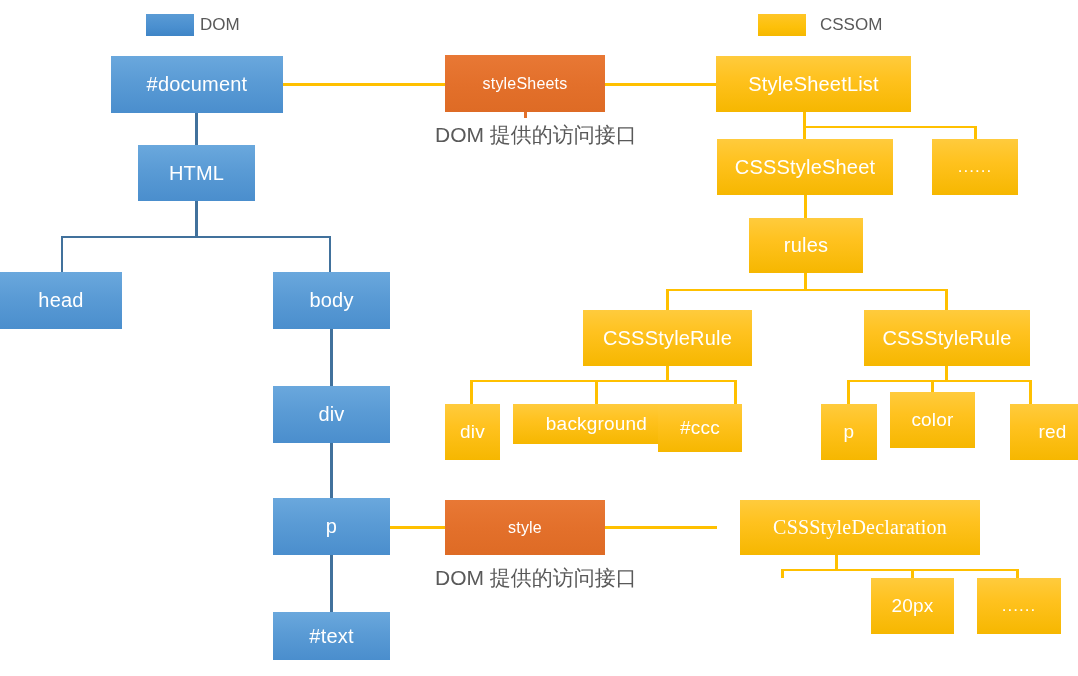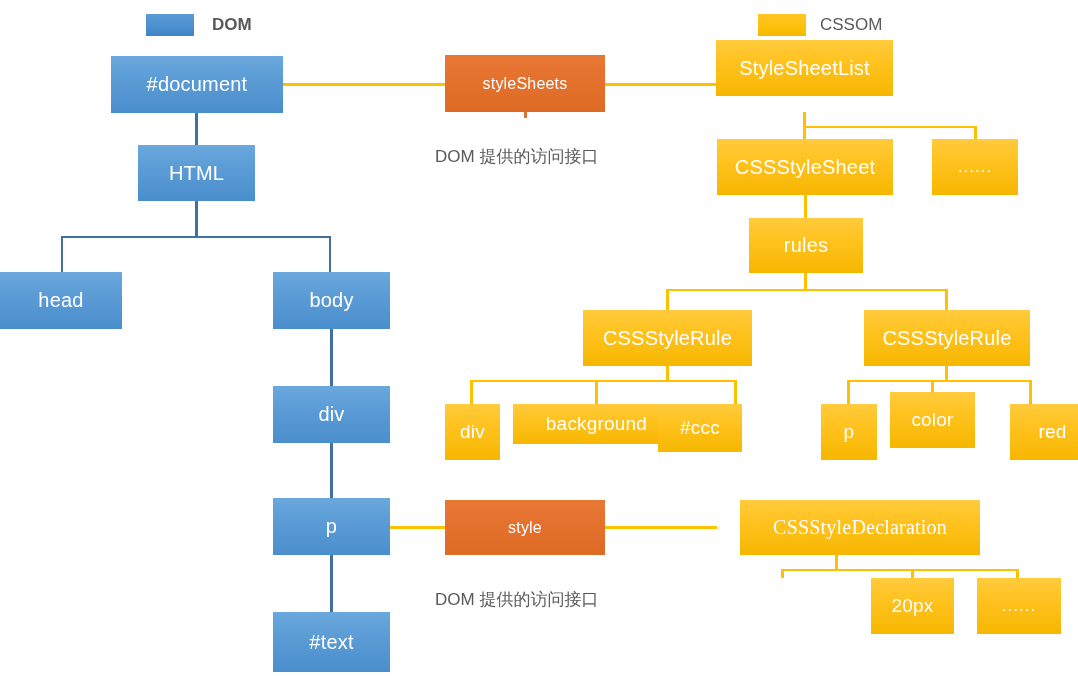--- a/index.html
+++ b/index.html
@@ -74,41 +74,40 @@
   
   .line {
     position: absolute;
   }
   .line.blue  { background: #41719c; }
   .line.yellow{ background: #ffc000; }
 
   
   .caption {
     position: absolute;
-    font-size: 17px;
+    font-size: 21px;
     color: #595959;
     white-space: nowrap;
-    margin-top: 24px;
   }
 
   
   .nub {
     position: absolute;
     width: 3px;
     height: 6px;
     background: #e3702b;
   }
 </style>
 </head>
 <body>
 
 <div id="canvas">
 
   <div class="legend-swatch dom" style="left:146px; top:14px;"></div>
-  <div class="legend-label" style="left:212px; top:14px;font-weight:bold;">DOM</div>
+  <div class="legend-label" style="left:200px; top:14px;">DOM</div>
 
   <div class="legend-swatch cssom" style="left:758px; top:14px;"></div>
   <div class="legend-label" style="left:820px; top:14px;">CSSOM</div>
 
   <div class="line blue" style="left:195px; top:113px; width:3px; height:32px;"></div>
 
   <div class="line blue" style="left:195px; top:200px; width:3px; height:38px;"></div>
   <div class="line blue" style="left:61px; top:236px; width:270px; height:2px;"></div>
   <div class="line blue" style="left:61px; top:236px; width:2px; height:36px;"></div>
   <div class="line blue" style="left:329px; top:236px; width:2px; height:36px;"></div>
@@ -152,30 +151,30 @@
   <div class="line yellow" style="left:781px; top:569px; width:3px; height:9px;"></div>
   <div class="line yellow" style="left:911px; top:569px; width:3px; height:9px;"></div>
   <div class="line yellow" style="left:1016px; top:569px; width:3px; height:9px;"></div>
 
   <div class="node blue" style="left:111px; top:56px; width:172px; height:57px;">#document</div>
   <div class="node blue" style="left:138px; top:145px; width:117px; height:56px;">HTML</div>
   <div class="node blue" style="left:0px; top:272px; width:122px; height:57px;">head</div>
   <div class="node blue" style="left:273px; top:272px; width:117px; height:57px;">body</div>
   <div class="node blue" style="left:273px; top:386px; width:117px; height:57px;">div</div>
   <div class="node blue" style="left:273px; top:498px; width:117px; height:57px;">p</div>
-  <div class="node blue" style="left:273px; top:612px; width:117px; height:60px;">#text</div>
+  <div class="node blue" style="left:273px; top:612px; width:117px; height:48px;">#text</div>
 
   <div class="node orange" style="left:445px; top:55px; width:160px; height:57px;">styleSheets</div>
   <div class="nub" style="left:524px; top:112px;"></div>
   <div class="caption" style="left:435px; top:121px;">DOM 提供的访问接口</div>
 
   <div class="node orange" style="left:445px; top:500px; width:160px; height:55px;">style</div>
   <div class="caption" style="left:435px; top:564px;">DOM 提供的访问接口</div>
 
-  <div class="node yellow" style="left:716px; top:40px; width:177px; height:56px;">StyleSheetList</div>
+  <div class="node yellow" style="left:716px; top:56px; width:195px; height:56px;">StyleSheetList</div>
   <div class="node yellow" style="left:717px; top:139px; width:176px; height:56px;">CSSStyleSheet</div>
   <div class="node yellow dots" style="left:932px; top:139px; width:86px; height:56px;">......</div>
 
   <div class="node yellow" style="left:749px; top:218px; width:114px; height:55px;">rules</div>
 
   <div class="node yellow" style="left:583px; top:310px; width:169px; height:56px;">CSSStyleRule</div>
   <div class="node yellow" style="left:864px; top:310px; width:166px; height:56px;">CSSStyleRule</div>
 
   <div class="node yellow small" style="left:445px; top:404px; width:55px; height:56px;">div</div>
   <div class="node yellow small" style="left:513px; top:404px; width:167px; height:40px;">background</div>

